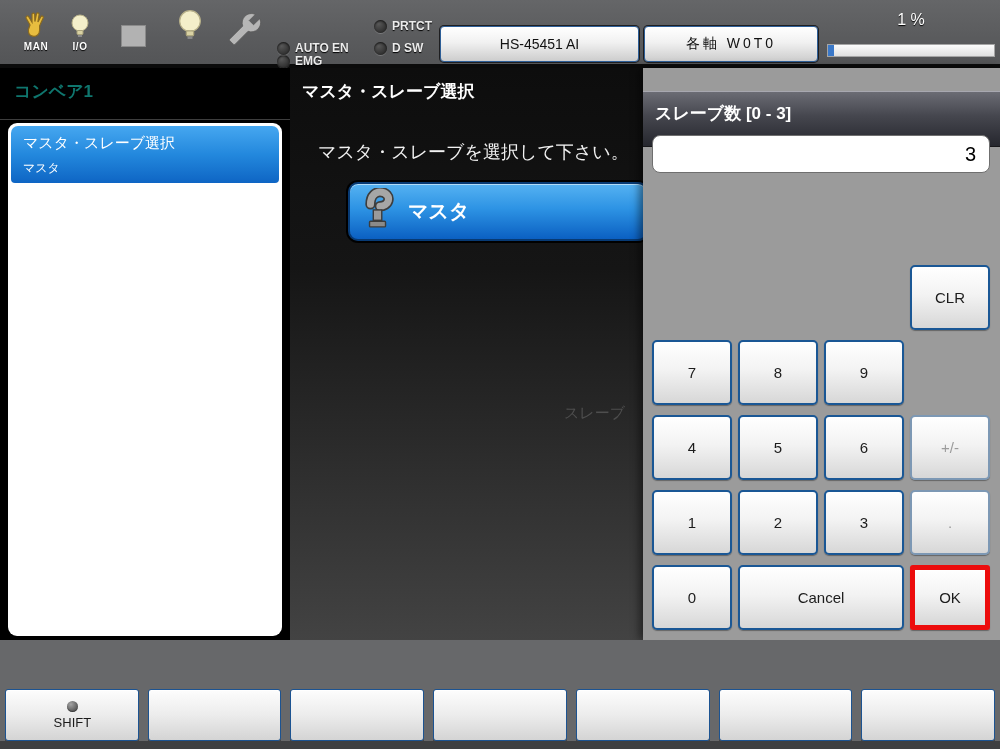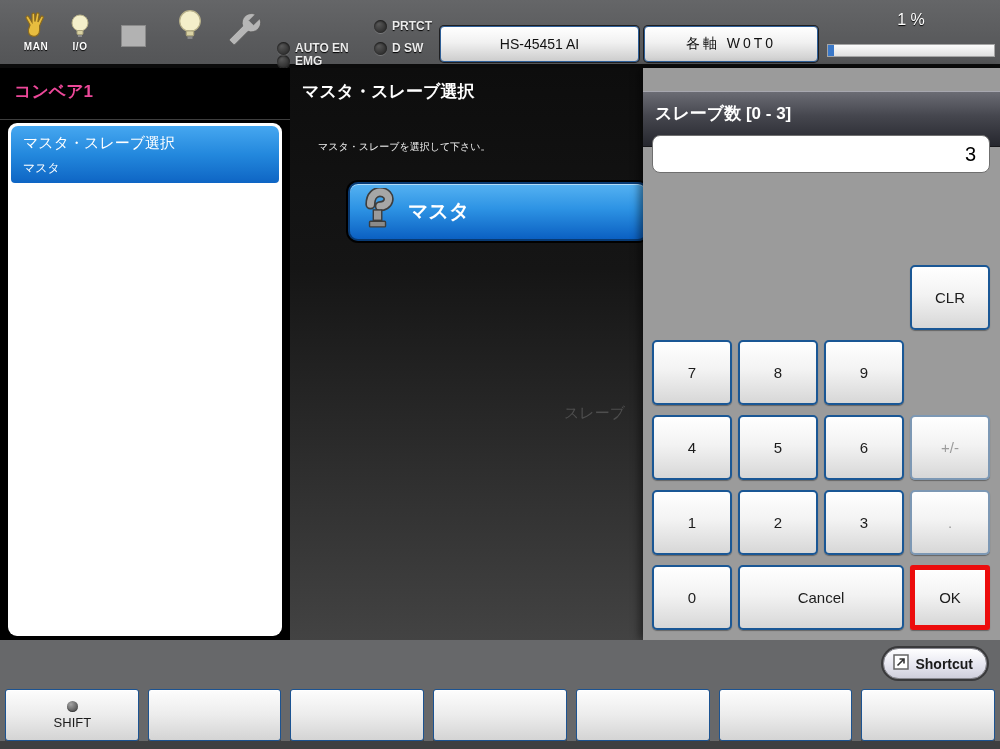--- a/index.html
+++ b/index.html
@@ -33,35 +33,35 @@
   .btn-mode{left:644px;width:174px;letter-spacing:3px;}
   .speed-label{position:absolute;left:827px;top:11px;width:168px;text-align:center;
     color:#fff;font-size:16px;text-shadow:0 1px 1px #000;}
   .speed-bar{position:absolute;left:827px;top:44px;width:168px;height:13px;
     background:linear-gradient(180deg,#fbfbfb,#e0e0e0);border:1px solid #a5a5a5;
     box-sizing:border-box;}
   .speed-fill{width:6px;height:100%;background:#3a78c8;}
 
   
   .left-panel{position:absolute;left:0;top:68px;width:290px;height:572px;background:#000;}
-  .panel-title{padding:12px 0 0 14px;color:#ec4899;font-size:17px;font-weight:bold;}
+  .panel-title{padding:12px 0 0 14px;color:#0f766e;font-size:17px;font-weight:bold;}
   .left-sep{position:absolute;left:0;top:51px;width:290px;border-top:1px solid #3d3d3d;}
   .list-box{position:absolute;left:8px;top:55px;width:274px;height:513px;
     background:#fff;border-radius:9px;}
   .list-item-selected{position:absolute;left:3px;top:3px;width:268px;height:57px;
     border-radius:7px 7px 4px 4px;color:#fff;box-sizing:border-box;cursor:pointer;
     background:linear-gradient(180deg,#46a7f0 0%,#2388dd 50%,#0e65c4 100%);}
   .li-title{padding:8px 0 0 12px;font-size:15px;}
   .li-sub{padding:7px 0 0 12px;font-size:12px;}
 
   
   .middle-panel{position:absolute;left:290px;top:68px;width:353px;height:572px;overflow:hidden;
     background:linear-gradient(180deg,#0d0d0d 0%,#151515 35%,#434343 100%);}
   .mid-title{padding:12px 0 0 12px;font-size:17px;font-weight:bold;color:#fff;}
-  .mid-msg{position:absolute;left:28px;top:72px;font-size:10px;color:#f2f2f2;}
+  .mid-msg{position:absolute;left:28px;top:72px;font-size:18px;color:#f2f2f2;}
   .master-btn{position:absolute;left:58px;top:114px;width:300px;height:59px;
     border-radius:10px;border:2px solid #073a74;cursor:pointer;box-sizing:border-box;
     background:linear-gradient(180deg,#55b2f2 0%,#2d93e4 45%,#0b60c2 100%);
     box-shadow:0 0 0 2px #000,inset 0 1px 0 rgba(255,255,255,.55);
     display:flex;align-items:center;gap:14px;padding-left:12px;
     color:#fff;font-size:20px;font-weight:bold;font-family:inherit;}
   .slave-ghost{position:absolute;left:274px;top:336px;font-size:15px;color:#4e4e4e;white-space:nowrap;}
 
   
   .keypad-panel{position:absolute;left:643px;top:68px;width:357px;height:572px;
@@ -227,29 +227,20 @@
       <button class="key k2">2</button>
       <button class="key k3">3</button>
       <button class="key kdot disabled">.</button>
       <button class="key k0">0</button>
       <button class="key kok">OK</button>
       <button class="key kcancel">Cancel</button>
     </div>
   </section>
 
   <footer class="footer">
-    <button class="shortcut">
-      <span>
-        <svg width="16" height="16" viewBox="0 0 16 16">
-          <rect x="1" y="1" width="14" height="14" fill="#fff" stroke="#666" stroke-width="1.5"></rect>
-          <path d="M4.5 11.5 L10.5 5.5 M6.5 5 H11 V9.5" fill="none" stroke="#333" stroke-width="1.6"></path>
-        </svg>
-      </span>
-      <span>Shortcut</span>
-    </button>
 
     <div class="fn-row">
       <button class="fn-key">
         <span class="shift-led"></span>
         <span>SHIFT</span>
       </button>
       <button class="fn-key"></button>
       <button class="fn-key"></button>
       <button class="fn-key"></button>
       <button class="fn-key"></button>

